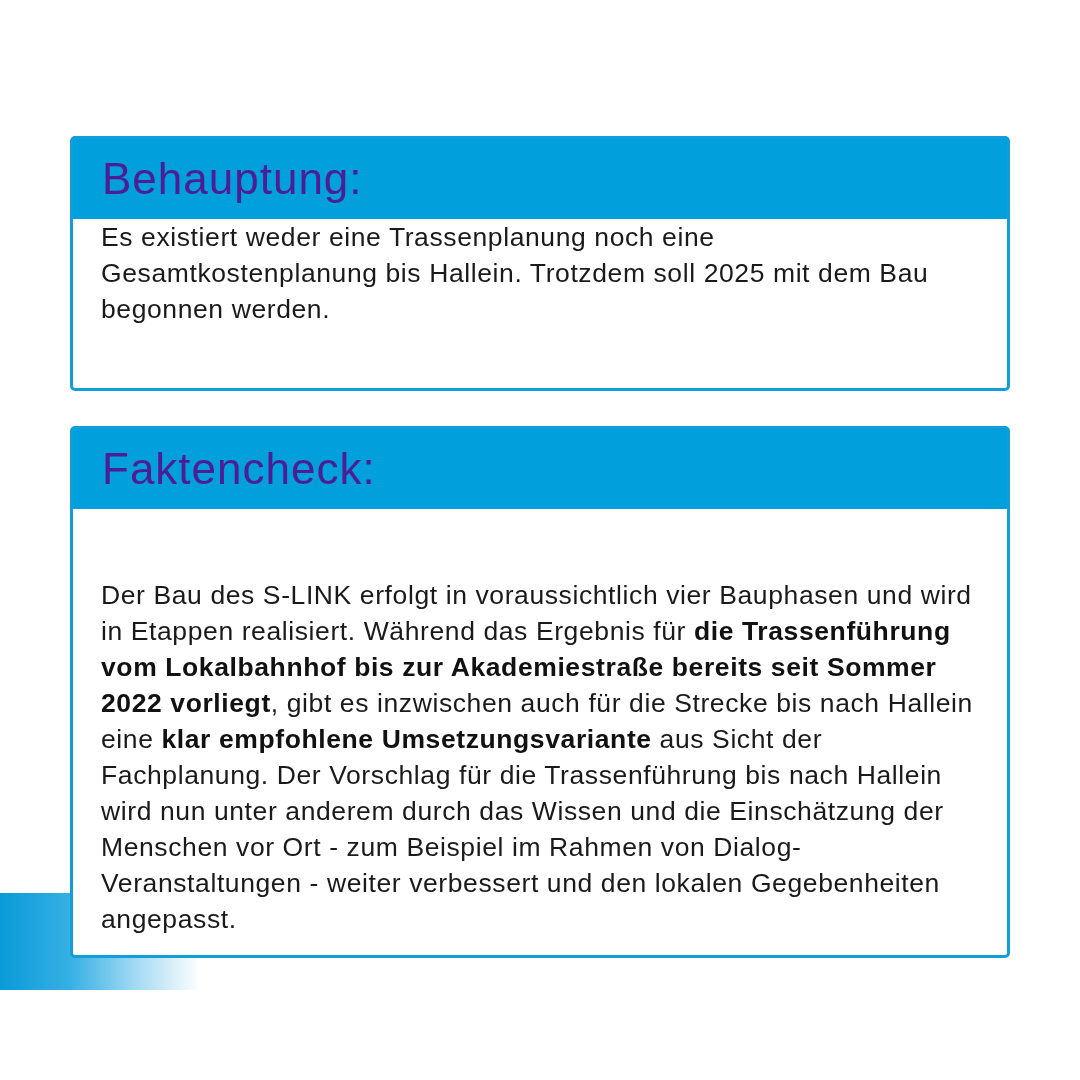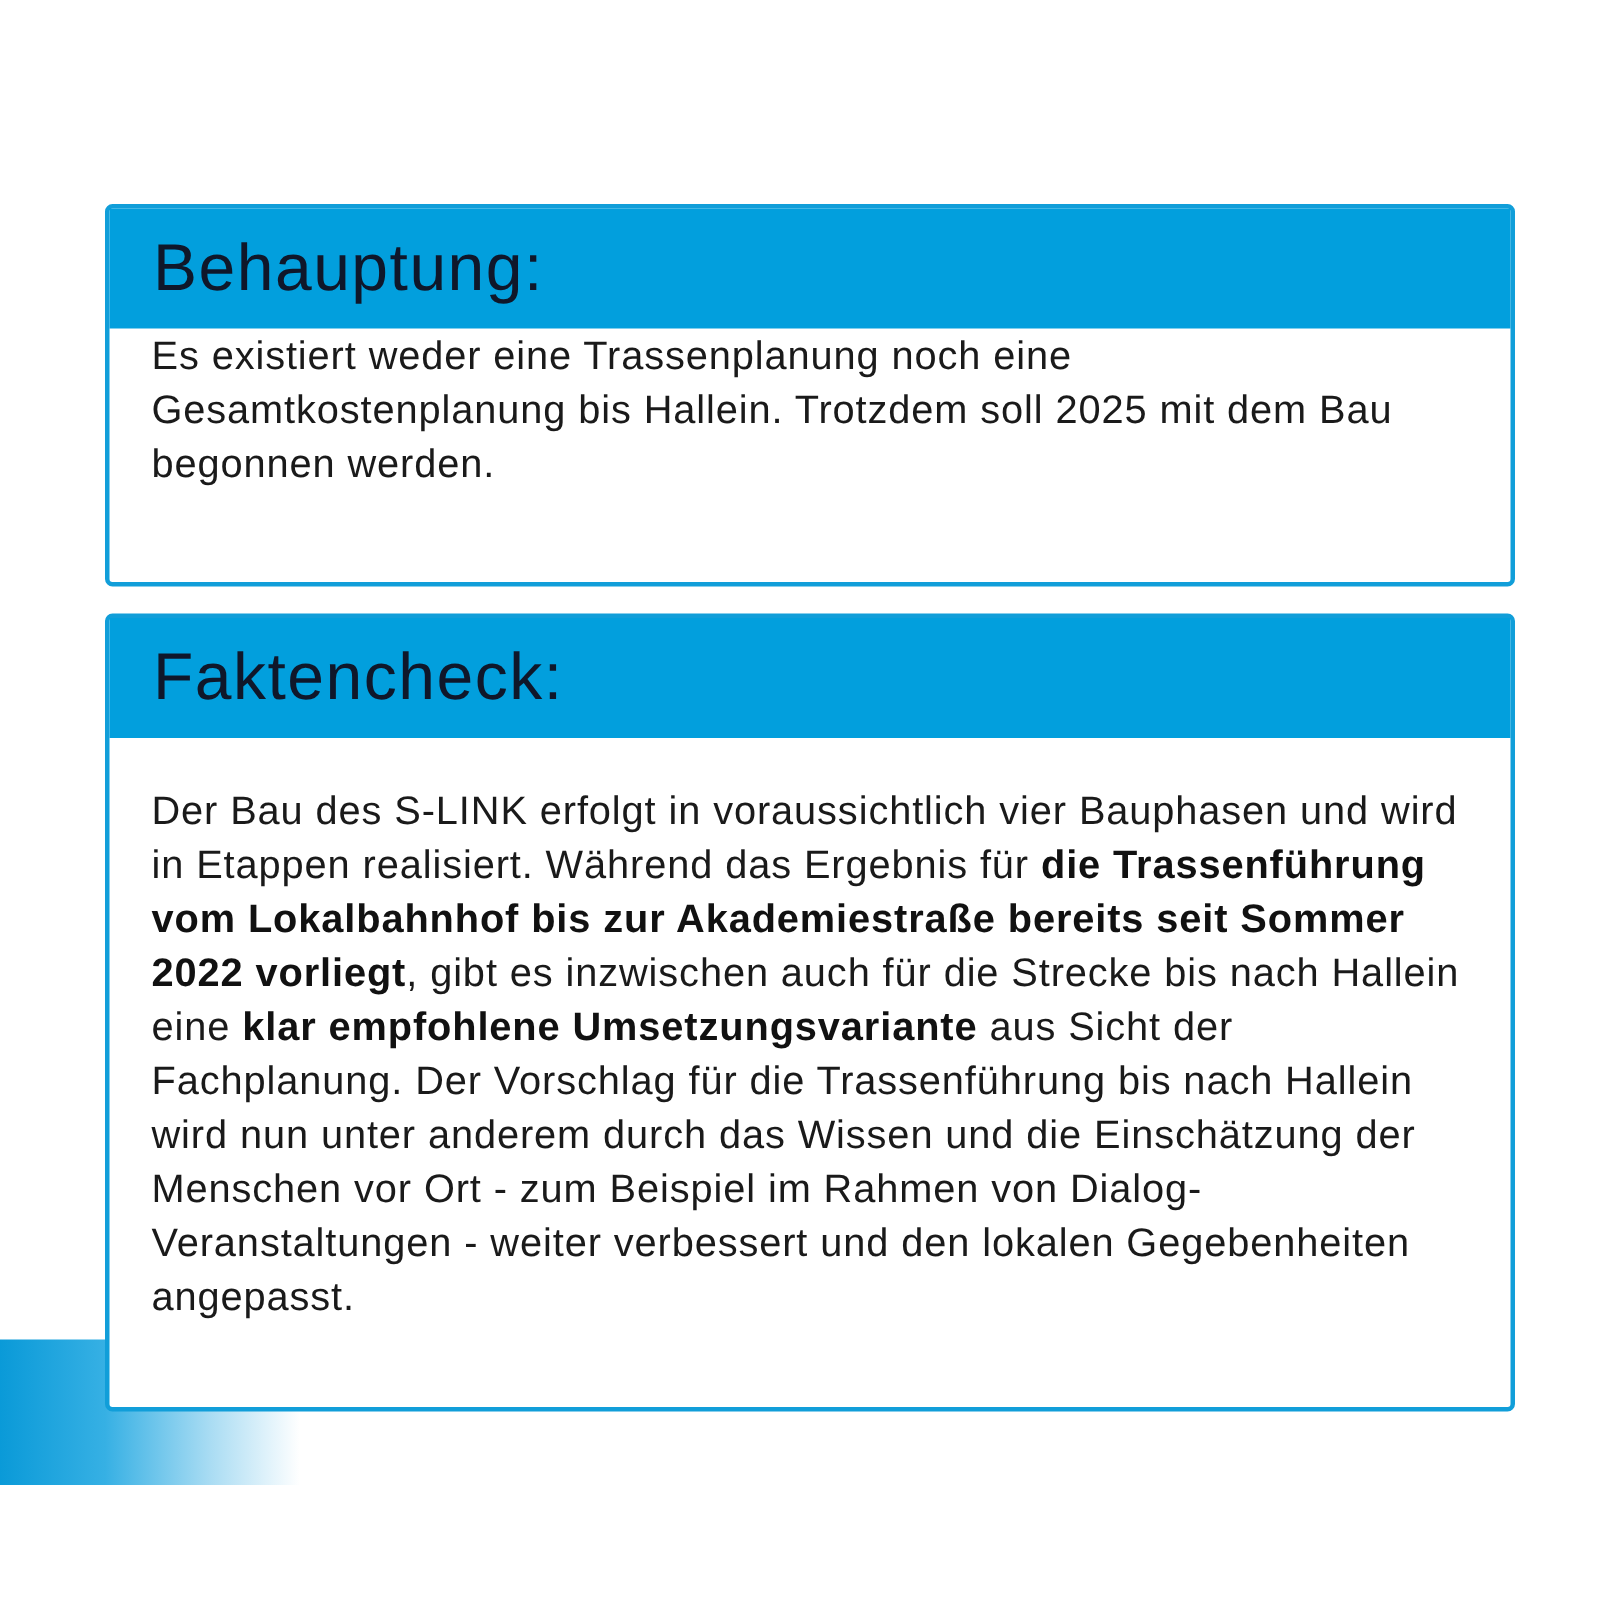--- a/index.html
+++ b/index.html
@@ -11,36 +11,36 @@
   .gradient-strip {
     position: absolute; left: 0; top: 893px; width: 200px; height: 97px;
     background: linear-gradient(to right, #0a9ad8 0%, #36b0e4 35%, #a9dcf3 70%, rgba(255,255,255,0) 100%);
   }
   .card {
     position: absolute; left: 70px; width: 934px;
     border: 3px solid #119ed9; border-radius: 5px;
     background: #ffffff; box-sizing: content-box;
   }
   .card-header {
-    background: #029fdd; color: #0f172a;
+    background: #029fdd; color: #4c1d95;
     padding: 0 17px 0 29px; box-sizing: border-box;
     font-size: 44px; font-weight: normal; letter-spacing: 1px;
     display: flex; align-items: center;
   }
   .card-body {
     padding: 0 20px 0 28px;
     color: #1a1a1a; font-size: 26.5px; line-height: 36px; letter-spacing: 0.6px;
   }
   .card-body b { font-weight: bold; color: #111; }
   #card-claim { top: 136px; height: 249px; }
   #card-claim .card-header { height: 80px; }
   #card-claim .card-body { }
-  #card-fact { top: 409px; height: 526px; }
+  #card-fact { top: 426px; height: 526px; }
   #card-fact .card-header { height: 80px; }
-  #card-fact .card-body { padding-top: 30px; }
+  #card-fact .card-body { padding-top: 30px; margin-top: 38px; }
 </style>
 </head>
 <body>
 
 <div class="gradient-strip"></div>
 
 <section class="card" id="card-claim">
   <div class="card-header">
     <span>Behauptung:</span>
   </div>

